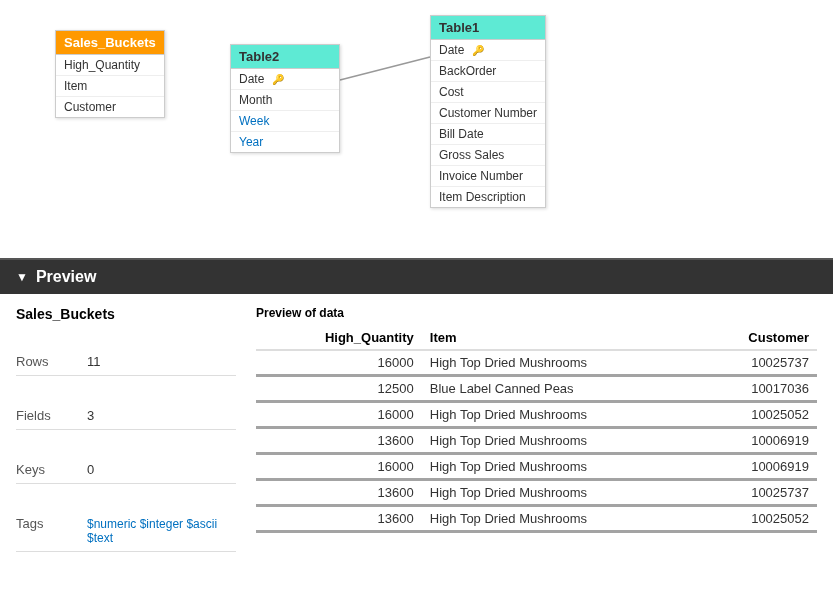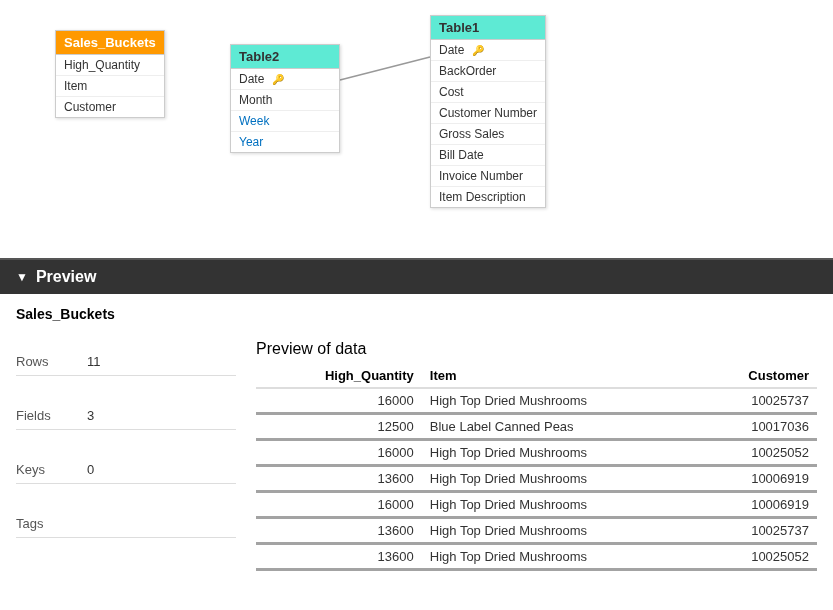--- a/index.html
+++ b/index.html
@@ -104,25 +104,24 @@
     .meta-value {
       color: #333;
     }
     .meta-value.tags { font-size: 12px; color: #0070c0; }
 
     
     .data-panel {
       flex: 1;
     }
     .data-title {
-      font-weight: normal;
-      font-size: 16px;
+      font-weight: bold;
+      font-size: 12px;
       margin-bottom: 6px;
       color: #000;
-      margin-top: 34px;
     }
     .data-table {
       width: 100%;
       border-collapse: collapse;
     }
     .data-table th {
       text-align: left;
       font-weight: bold;
       font-size: 13px;
       padding: 4px 8px;
@@ -168,22 +167,22 @@
 
   <div class="db-table" style="left:430px; top:15px;">
     <div class="db-table-header white">Table1</div>
     <div class="db-table-row with-key">
       <span>Date</span>
       <span class="key-icon">🔑</span>
     </div>
     <div class="db-table-row">BackOrder</div>
     <div class="db-table-row">Cost</div>
     <div class="db-table-row">Customer Number</div>
+    <div class="db-table-row">Bill Date</div>
     <div class="db-table-row">Gross Sales</div>
-    <div class="db-table-row">Bill Date</div>
     <div class="db-table-row">Invoice Number</div>
     <div class="db-table-row">Item Description</div>
   </div>
 </div>
 
 <div class="preview-header">
   <span class="arrow">▼</span>
   <span>Preview</span>
 </div>
 
@@ -198,20 +197,21 @@
     <div class="meta-row">
       <span class="meta-label">Fields</span>
       <span class="meta-value">3</span>
     </div>
     <div class="meta-row">
       <span class="meta-label">Keys</span>
       <span class="meta-value">0</span>
     </div>
     <div class="meta-row">
       <span class="meta-label">Tags</span>
+      <span class="meta-value tags">$numeric $integer $ascii $text</span>
     </div>
   </div>
 
   <div class="data-panel">
     <div class="data-title">Preview of data</div>
     <table class="data-table">
       <thead>
         <tr>
           <th class="right">High_Quantity</th>
           <th>Item</th>

